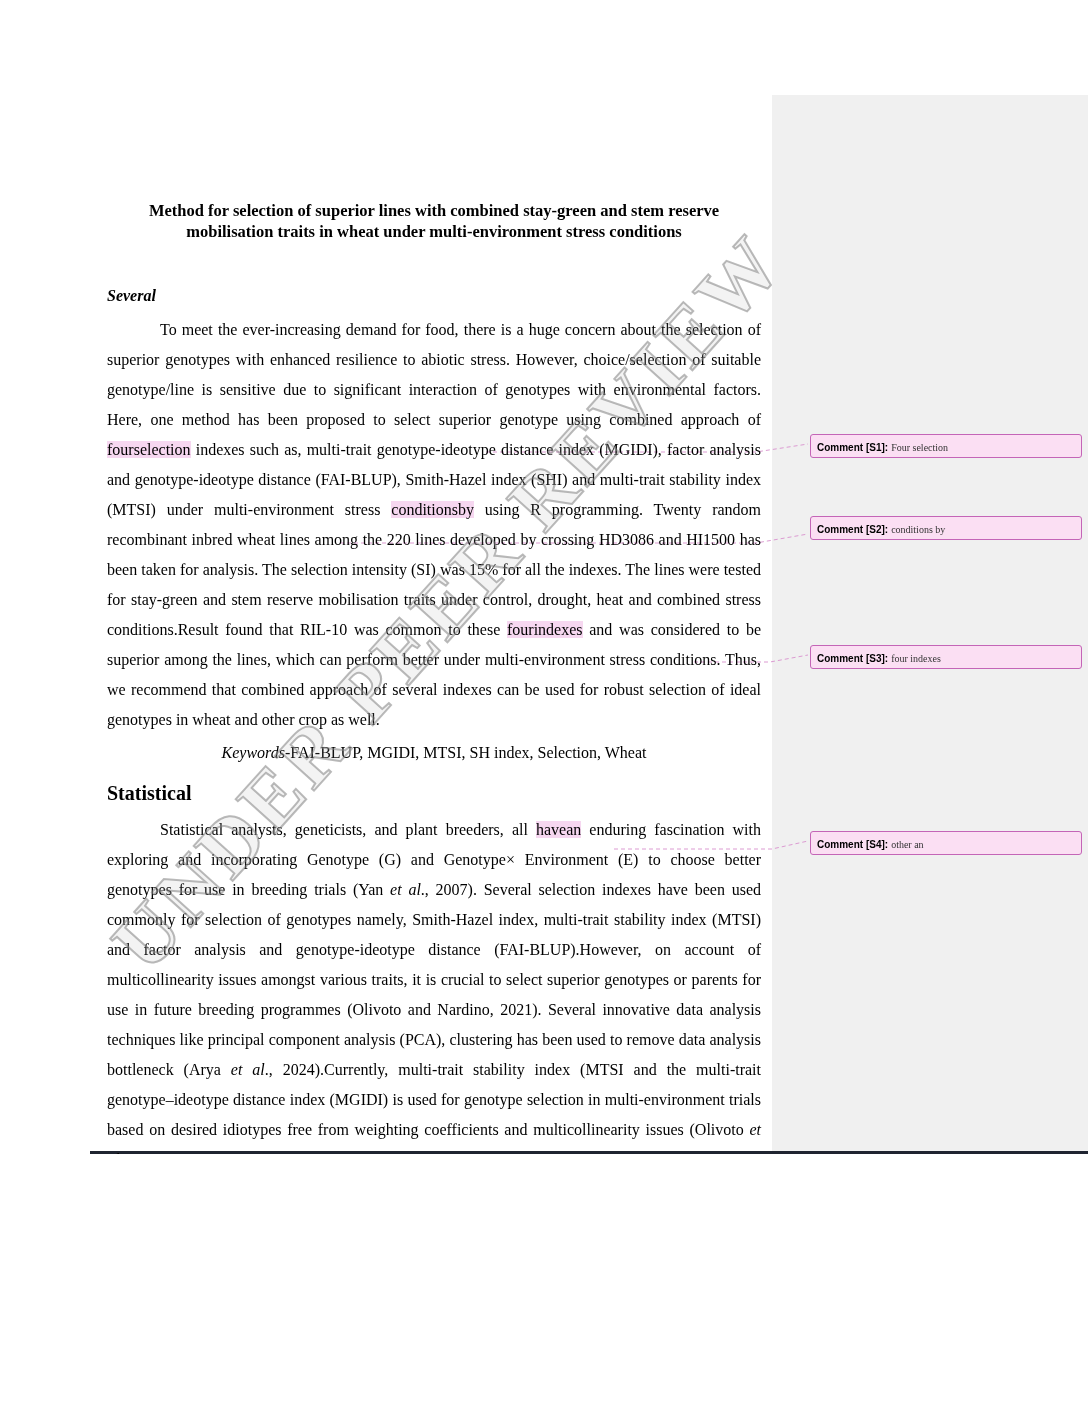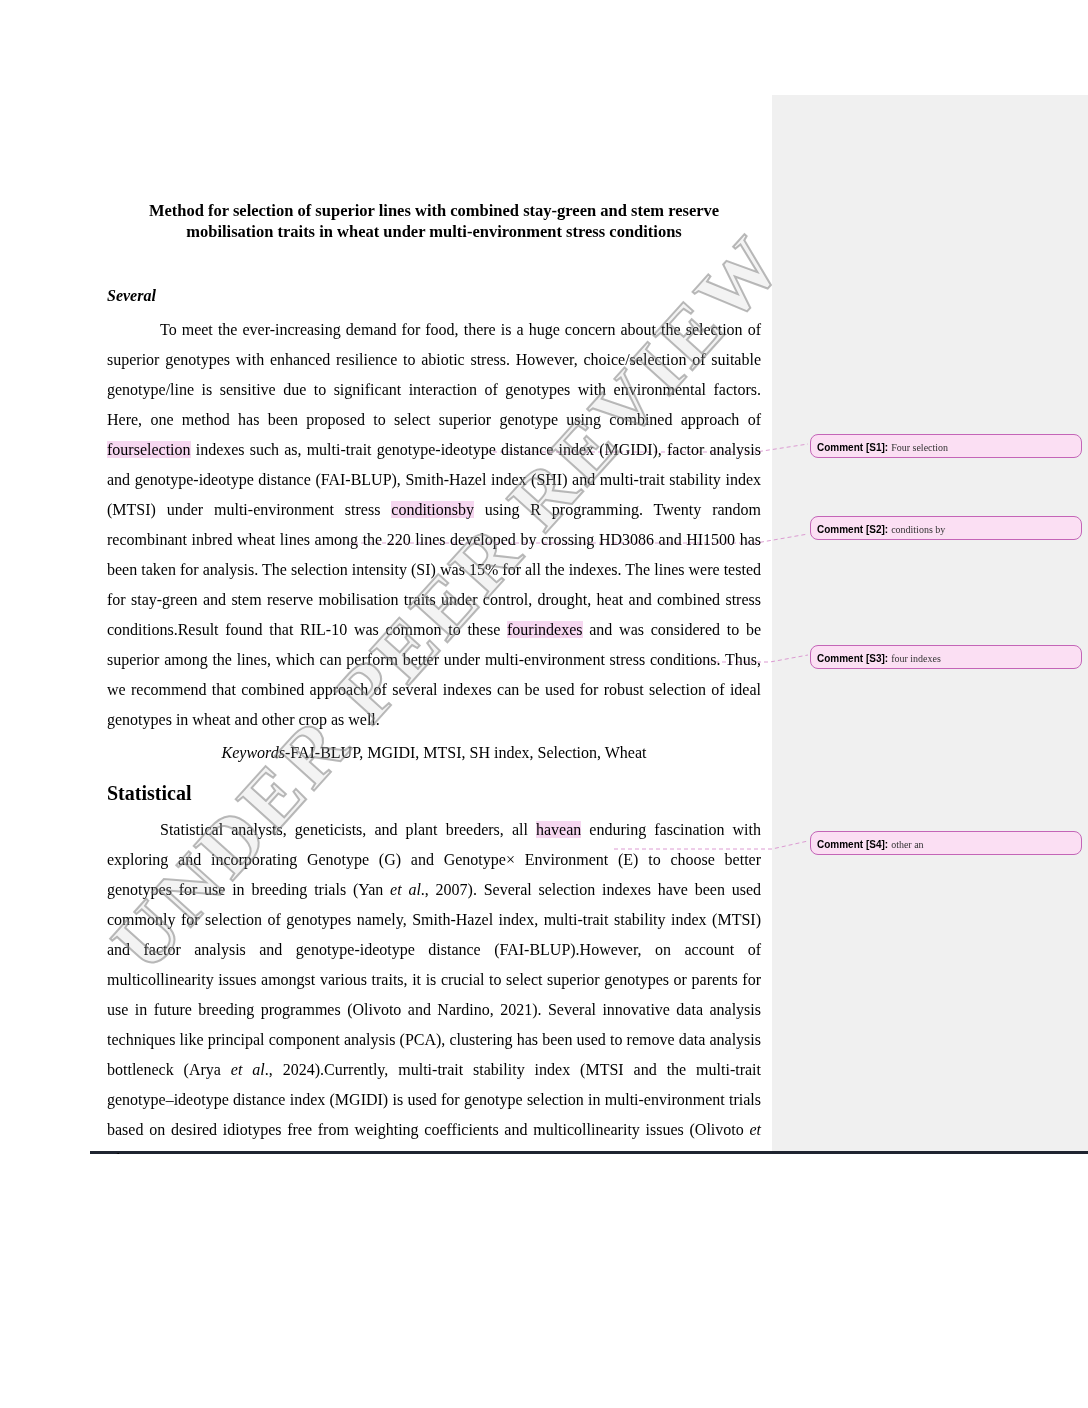--- a/index.html
+++ b/index.html
@@ -9,21 +9,21 @@
   .content{position:absolute;left:107px;top:0;width:654px;z-index:3;}
   .title{margin:200px 10px 0;text-align:center;font-size:16.5px;line-height:21px;font-weight:bold;}
   .abstract-heading{margin:45px 0 0;font-size:16px;font-weight:bold;font-style:italic;}
   .para{margin:10px 0 0;font-size:16px;line-height:30px;text-align:justify;text-indent:53px;}
   .para.intro{}
   .hl{background:#f6d7f0;}
   .it{font-style:italic;}
   .keywords{margin:3px 0 0;text-align:center;font-size:16px;line-height:30px;}
   .section-heading{margin:14px 0 0;font-size:20px;font-weight:bold;}
   .comment-box{position:absolute;left:810px;width:258px;min-height:15px;background:#fbdff3;
-               border:1px solid #c465b7;border-radius:8px;padding:2px 6px;z-index:4;
+               border:1px solid #c465b7;border-radius:3px;padding:2px 6px;z-index:4;
                font-family:"Liberation Sans", sans-serif;white-space:nowrap;overflow:hidden;}
   .comment-label{font-weight:bold;font-size:10px;color:#000;}
   .comment-text{font-size:10px;font-family:"Liberation Serif", serif;color:#333;margin-left:3px;}
   .connectors{position:absolute;left:0;top:0;width:1088px;height:1408px;z-index:2;pointer-events:none;}
   .watermark{position:absolute;left:128px;top:912px;z-index:5;white-space:nowrap;
              transform:rotate(-48deg);transform-origin:left center;
              font-family:"Liberation Serif", serif;font-weight:bold;font-size:80px;letter-spacing:5px;
              color:rgba(160,160,160,0.12);-webkit-text-stroke:2px rgba(130,130,130,0.55);
              pointer-events:none;}
   .bottom-edge{position:absolute;left:90px;bottom:0;width:998px;height:3px;background:#1f2430;}

